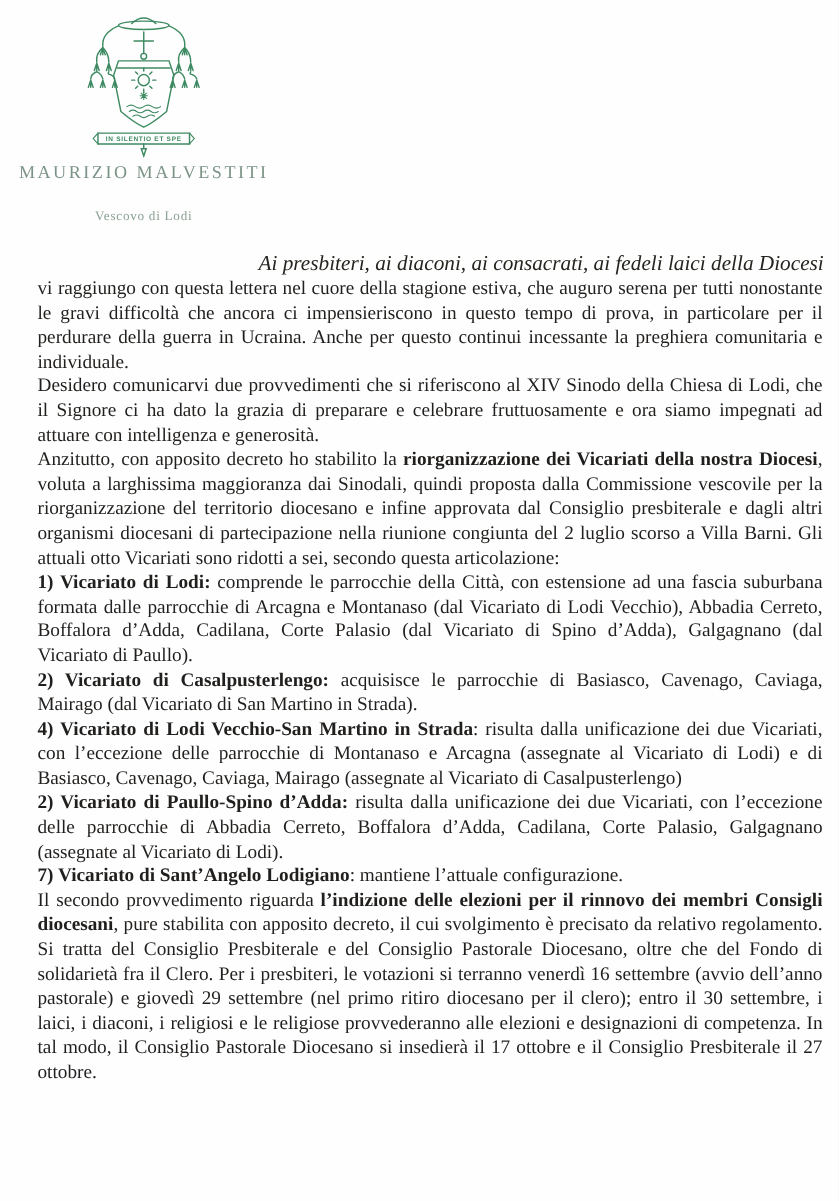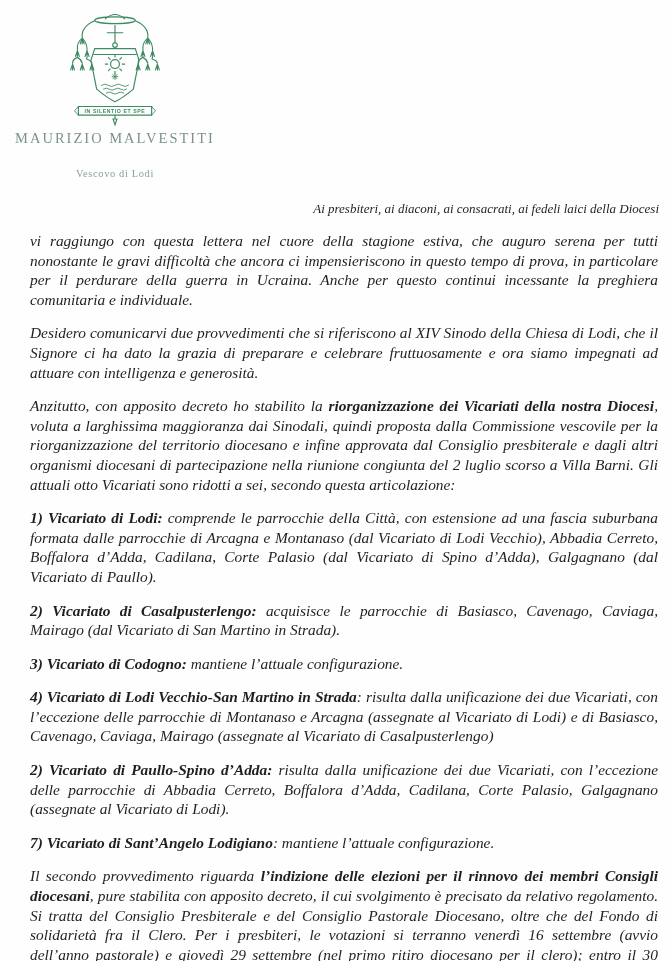--- a/index.html
+++ b/index.html
@@ -26,35 +26,34 @@
     font-size:10.5px;
     letter-spacing:.6px;
     color:#8aa294;
   }
   
   .addressee{
     margin-top:22px;
     padding-right:12px;
     text-align:right;
     font-style:italic;
-    font-size:13px;
+    font-size:17px;
     color:#26241f;
     padding-left:34px;
   }
   .letter-body{
     padding:0 13px 0 30px;
     font-size:15.4px;
     line-height:19.6px;
   }
   .salutation{margin-top:13px;}
   .para{
-    margin:14px 0 0 0;
+    margin:0 0 0 0;
     text-align:justify;
     text-justify:inter-word;
-    font-style:italic;
   }
   .para b{font-weight:bold;}
 </style>
 </head>
 <body>
 
 <div class="page">
 
   <div class="header">
 
@@ -107,21 +106,20 @@
 
   <div class="addressee">Ai presbiteri, ai diaconi, ai consacrati, ai fedeli laici della Diocesi</div>
 
   <div class="letter-body">
     <div>
         <p class="para"><span>vi raggiungo con questa lettera nel cuore della stagione estiva, che auguro serena per tutti nonostante le gravi difficoltà che ancora ci impensieriscono in questo tempo di prova, in particolare per il perdurare della guerra in Ucraina. Anche per questo continui incessante la preghiera comunitaria e individuale.</span></p>
         <p class="para"><span>Desidero comunicarvi due provvedimenti che si riferiscono al XIV Sinodo della Chiesa di Lodi, che il Signore ci ha dato la grazia di preparare e celebrare fruttuosamente e ora siamo impegnati ad attuare con intelligenza e generosità.</span></p>
         <p class="para"><span>Anzitutto, con apposito decreto ho stabilito la </span><b>riorganizzazione dei Vicariati della nostra Diocesi</b><span>, voluta a larghissima maggioranza dai Sinodali, quindi proposta dalla Commissione vescovile per la riorganizzazione del territorio diocesano e infine approvata dal Consiglio presbiterale e dagli altri organismi diocesani di partecipazione nella riunione congiunta del 2 luglio scorso a Villa Barni. Gli attuali otto Vicariati sono ridotti a sei, secondo questa articolazione:</span></p>
         <p class="para"><b>1) Vicariato di Lodi:</b><span> comprende le parrocchie della Città, con estensione ad una fascia suburbana formata dalle parrocchie di Arcagna e Montanaso (dal Vicariato di Lodi Vecchio), Abbadia Cerreto, Boffalora d’Adda, Cadilana, Corte Palasio (dal Vicariato di Spino d’Adda), Galgagnano (dal Vicariato di Paullo).</span></p>
         <p class="para"><b>2) Vicariato di Casalpusterlengo:</b><span> acquisisce le parrocchie di Basiasco, Cavenago, Caviaga, Mairago (dal Vicariato di San Martino in Strada).</span></p>
-        <p class="para"><b>3) Vicariato di Codogno:</b><span> mantiene l’attuale configurazione.</span></p>
         <p class="para"><b>4) Vicariato di Lodi Vecchio-San Martino in Strada</b><span>: risulta dalla unificazione dei due Vicariati, con l’eccezione delle parrocchie di Montanaso e Arcagna (assegnate al Vicariato di Lodi) e di Basiasco, Cavenago, Caviaga, Mairago (assegnate al Vicariato di Casalpusterlengo)</span></p>
         <p class="para"><b>2) Vicariato di Paullo-Spino d’Adda:</b><span> risulta dalla unificazione dei due Vicariati, con l’eccezione delle parrocchie di Abbadia Cerreto, Boffalora d’Adda, Cadilana, Corte Palasio, Galgagnano (assegnate al Vicariato di Lodi).</span></p>
         <p class="para"><b>7) Vicariato di Sant’Angelo Lodigiano</b><span>: mantiene l’attuale configurazione.</span></p>
         <p class="para"><span>Il secondo provvedimento riguarda </span><b>l’indizione delle elezioni per il rinnovo dei membri Consigli diocesani</b><span>, pure stabilita con apposito decreto, il cui svolgimento è precisato da relativo regolamento. Si tratta del Consiglio Presbiterale e del Consiglio Pastorale Diocesano, oltre che del Fondo di solidarietà fra il Clero. Per i presbiteri, le votazioni si terranno venerdì 16 settembre (avvio dell’anno pastorale) e giovedì 29 settembre (nel primo ritiro diocesano per il clero); entro il 30 settembre, i laici, i diaconi, i religiosi e le religiose provvederanno alle elezioni e designazioni di competenza. In tal modo, il Consiglio Pastorale Diocesano si insedierà il 17 ottobre e il Consiglio Presbiterale il 27 ottobre.</span></p>
       </div>
   </div>
 
 </div>
 
 </body></html>

